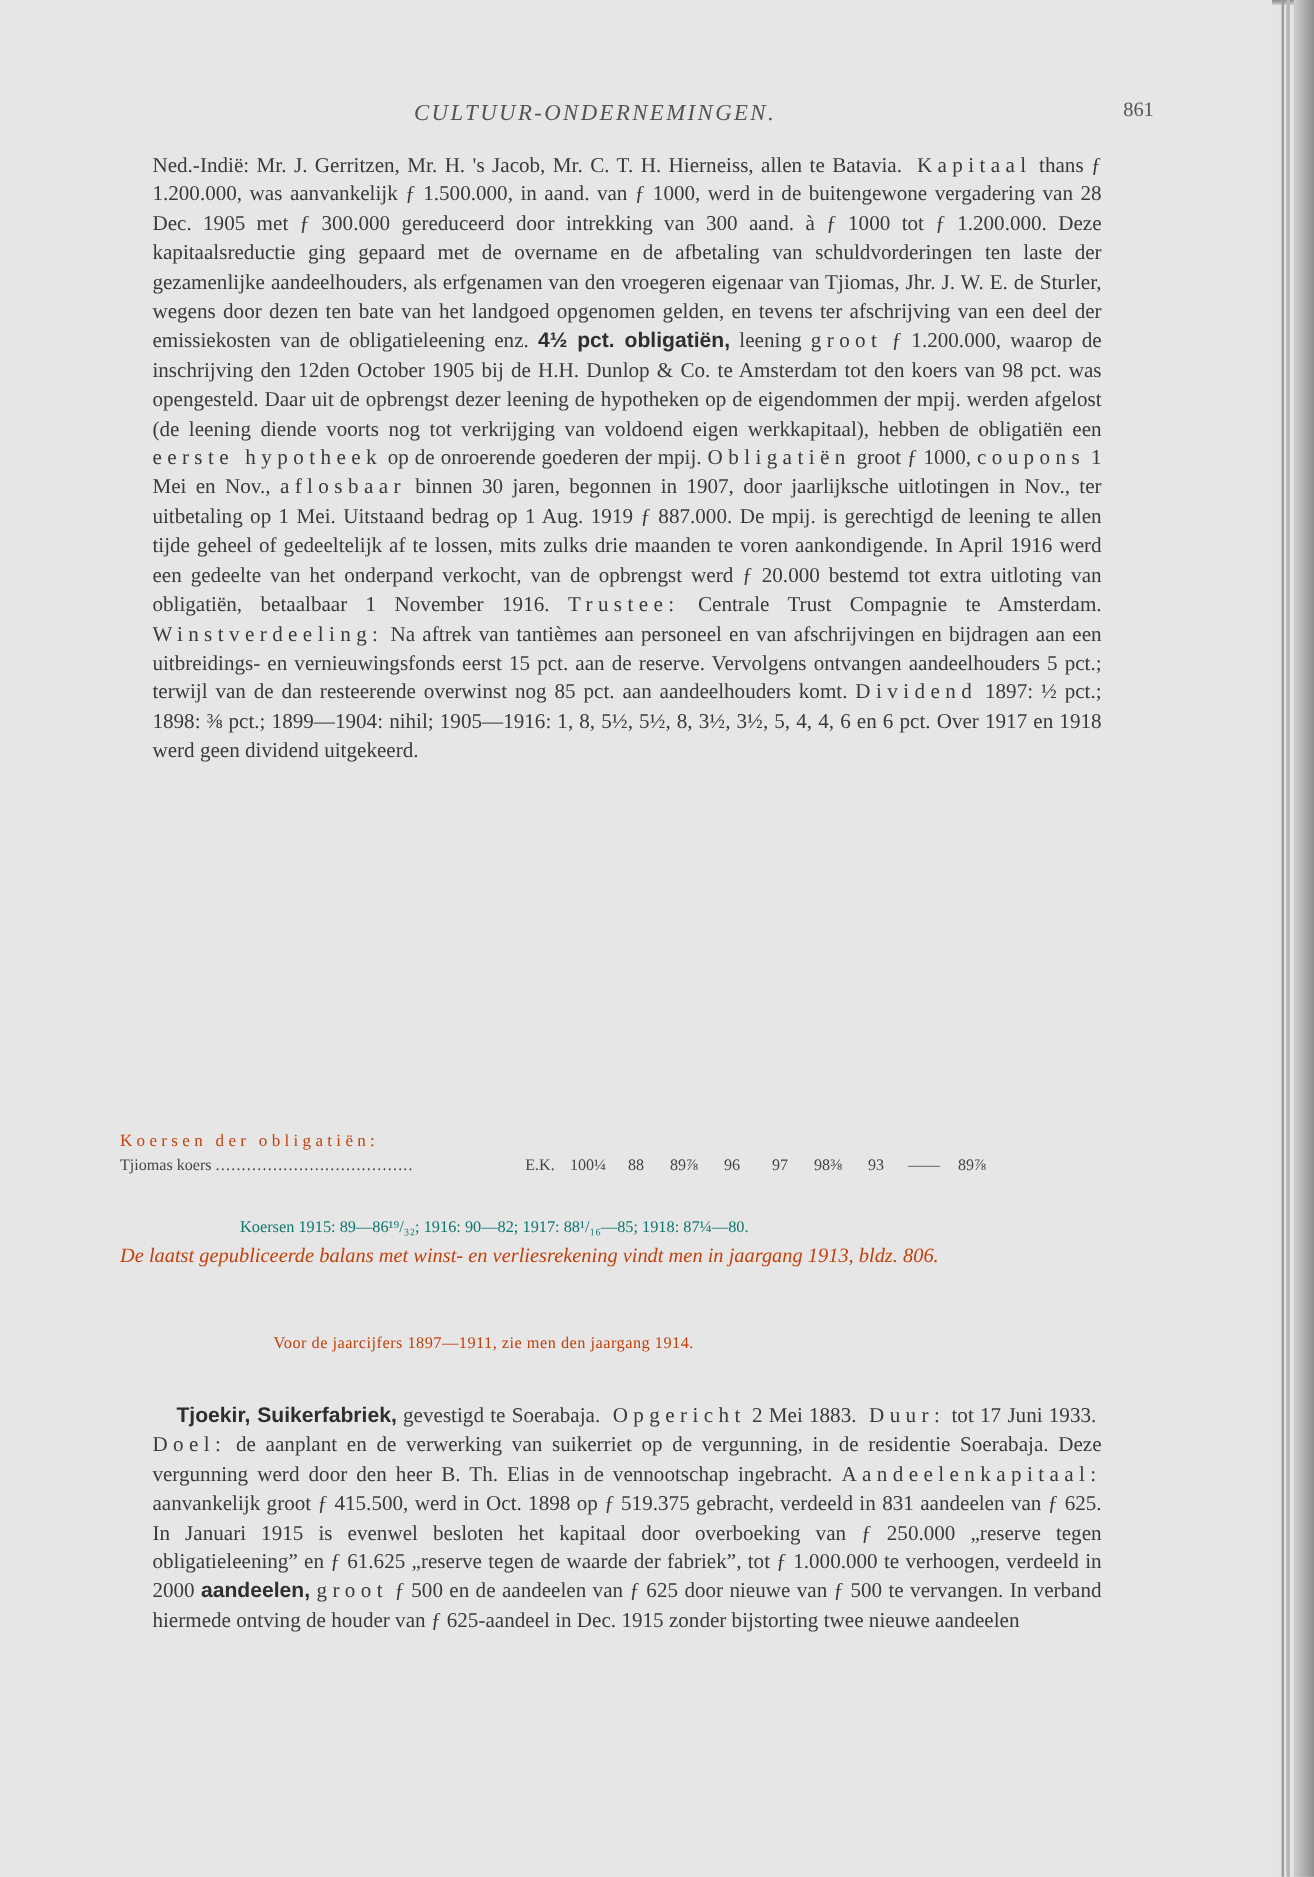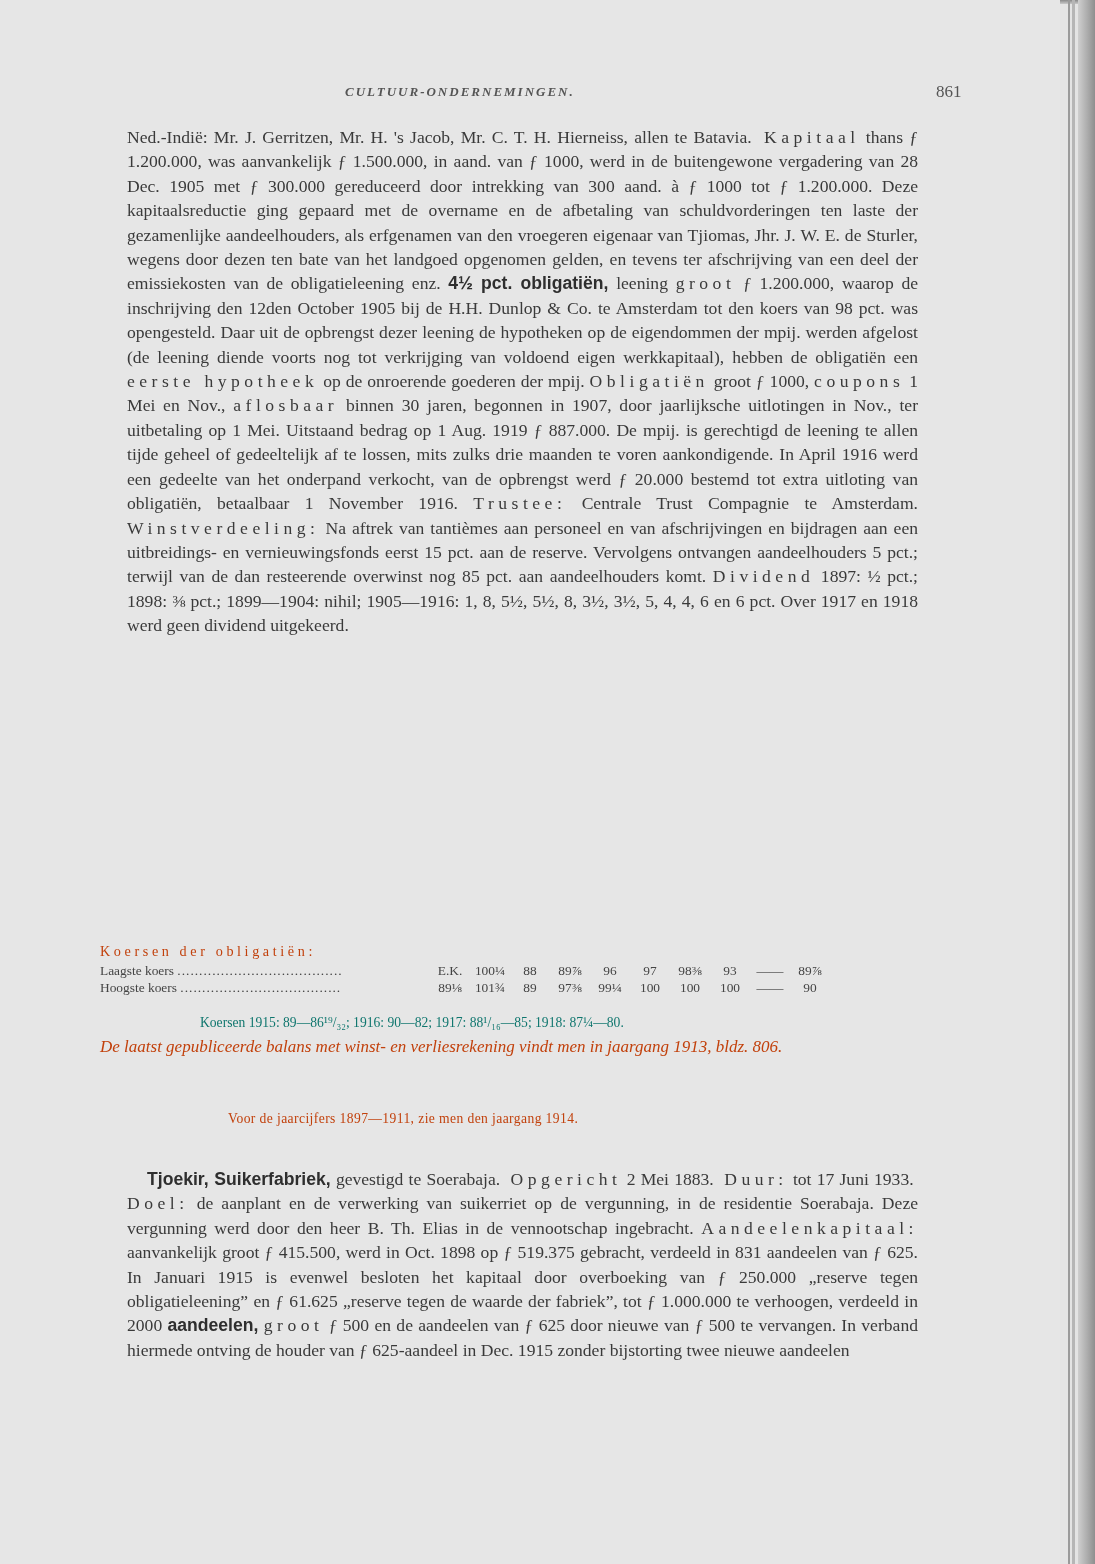--- a/index.html
+++ b/index.html
@@ -9,21 +9,21 @@
     font-family:"Liberation Serif","DejaVu Serif",serif;
     color:#3a3a3a;
   }
   .topline { position:absolute; left:0; top:0; width:1095px; height:4px; background:linear-gradient(#8a8a8a,#c9c9c9); }
   .spine { position:absolute; top:0; height:1564px; }
   .spine.s1 { left:1068px; width:2px; background:#9a9a9a; }
   .spine.s2 { left:1072px; width:3px; background:#b6b6b6; }
   .spine.s3 { left:1078px; width:17px; background:linear-gradient(90deg,#cfcfcf,#a9a9a9 60%,#8e8e8e); }
   .page { position:absolute; left:0; top:0; width:1060px; height:1564px; background:#e6e6e6; }
 
-  .running-head { position:absolute; top:84px; left:345px; font-style:italic; font-size:13px; letter-spacing:2px; color:#555;font-weight:bold; }
+  .running-head { position:absolute; top:84px; left:345px; font-style:italic; font-size:19px; letter-spacing:2px; color:#555; }
   .page-number { position:absolute; top:82px; left:936px; font-size:17px; color:#555; }
 
   .text { position:absolute; left:115px; width:815px; font-size:17.6px; line-height:24.4px; text-align:justify; }
   .text p { margin:12px; }
   .sp { letter-spacing:4.5px; }
   .bold { font-family:"Liberation Sans","DejaVu Sans",sans-serif; font-weight:bold; color:#2e2e2e; }
 
   .small { position:absolute; left:100px; width:830px; font-size:14.2px; color:#c2410c; }
   .koersen-title { top:943px; letter-spacing:3.6px; }
   table.koers { position:absolute; top:962px; left:100px; border-collapse:collapse; font-size:13.4px; color:#444; }
@@ -69,44 +69,31 @@
       <span class="sp">Dividend</span>
       <span>1897: ½ pct.; 1898: ⅜ pct.; 1899—1904: nihil; 1905—1916: 1, 8, 5½, 5½, 8, 3½, 3½, 5, 4, 4, 6 en 6 pct. Over 1917 en 1918 werd geen dividend uitgekeerd.</span>
     </p>
   </div>
 
   <div class="small koersen-title">Koersen der obligatiën:</div>
 
   <table class="koers">
     <tbody>
     <tr>
-      <td class="label"><span>Laagste koers</span> <span class="dots">......................................</span></td>
+      <td class="label"><span>Tjiomas koers</span> <span class="dots">......................................</span></td>
       <td class="num">E.K.</td>
       <td class="num">100¼</td>
       <td class="num">88</td>
       <td class="num">89⅞</td>
       <td class="num">96</td>
       <td class="num">97</td>
       <td class="num">98⅜</td>
       <td class="num">93</td>
       <td class="num">——</td>
       <td class="num">89⅞</td>
-    </tr>
-    <tr>
-      <td class="label"><span>Hoogste koers</span> <span class="dots">.....................................</span></td>
-      <td class="num">89⅛</td>
-      <td class="num">101¾</td>
-      <td class="num">89</td>
-      <td class="num">97⅜</td>
-      <td class="num">99¼</td>
-      <td class="num">100</td>
-      <td class="num">100</td>
-      <td class="num">100</td>
-      <td class="num">——</td>
-      <td class="num">90</td>
     </tr>
   </tbody>
     </table>
 
   <div class="koers-extra">Koersen 1915: 89—86¹⁹/₃₂; 1916: 90—82; 1917: 88¹/₁₆—85; 1918: 87¼—80.</div>
 
   <div class="small note1">De laatst gepubliceerde balans met winst- en verliesrekening vindt men in jaargang 1913, bldz. 806.</div>
   <div class="small note2">Voor de jaarcijfers 1897—1911, zie men den jaargang 1914.</div>
 
   <div class="text" style="top:1155px">

